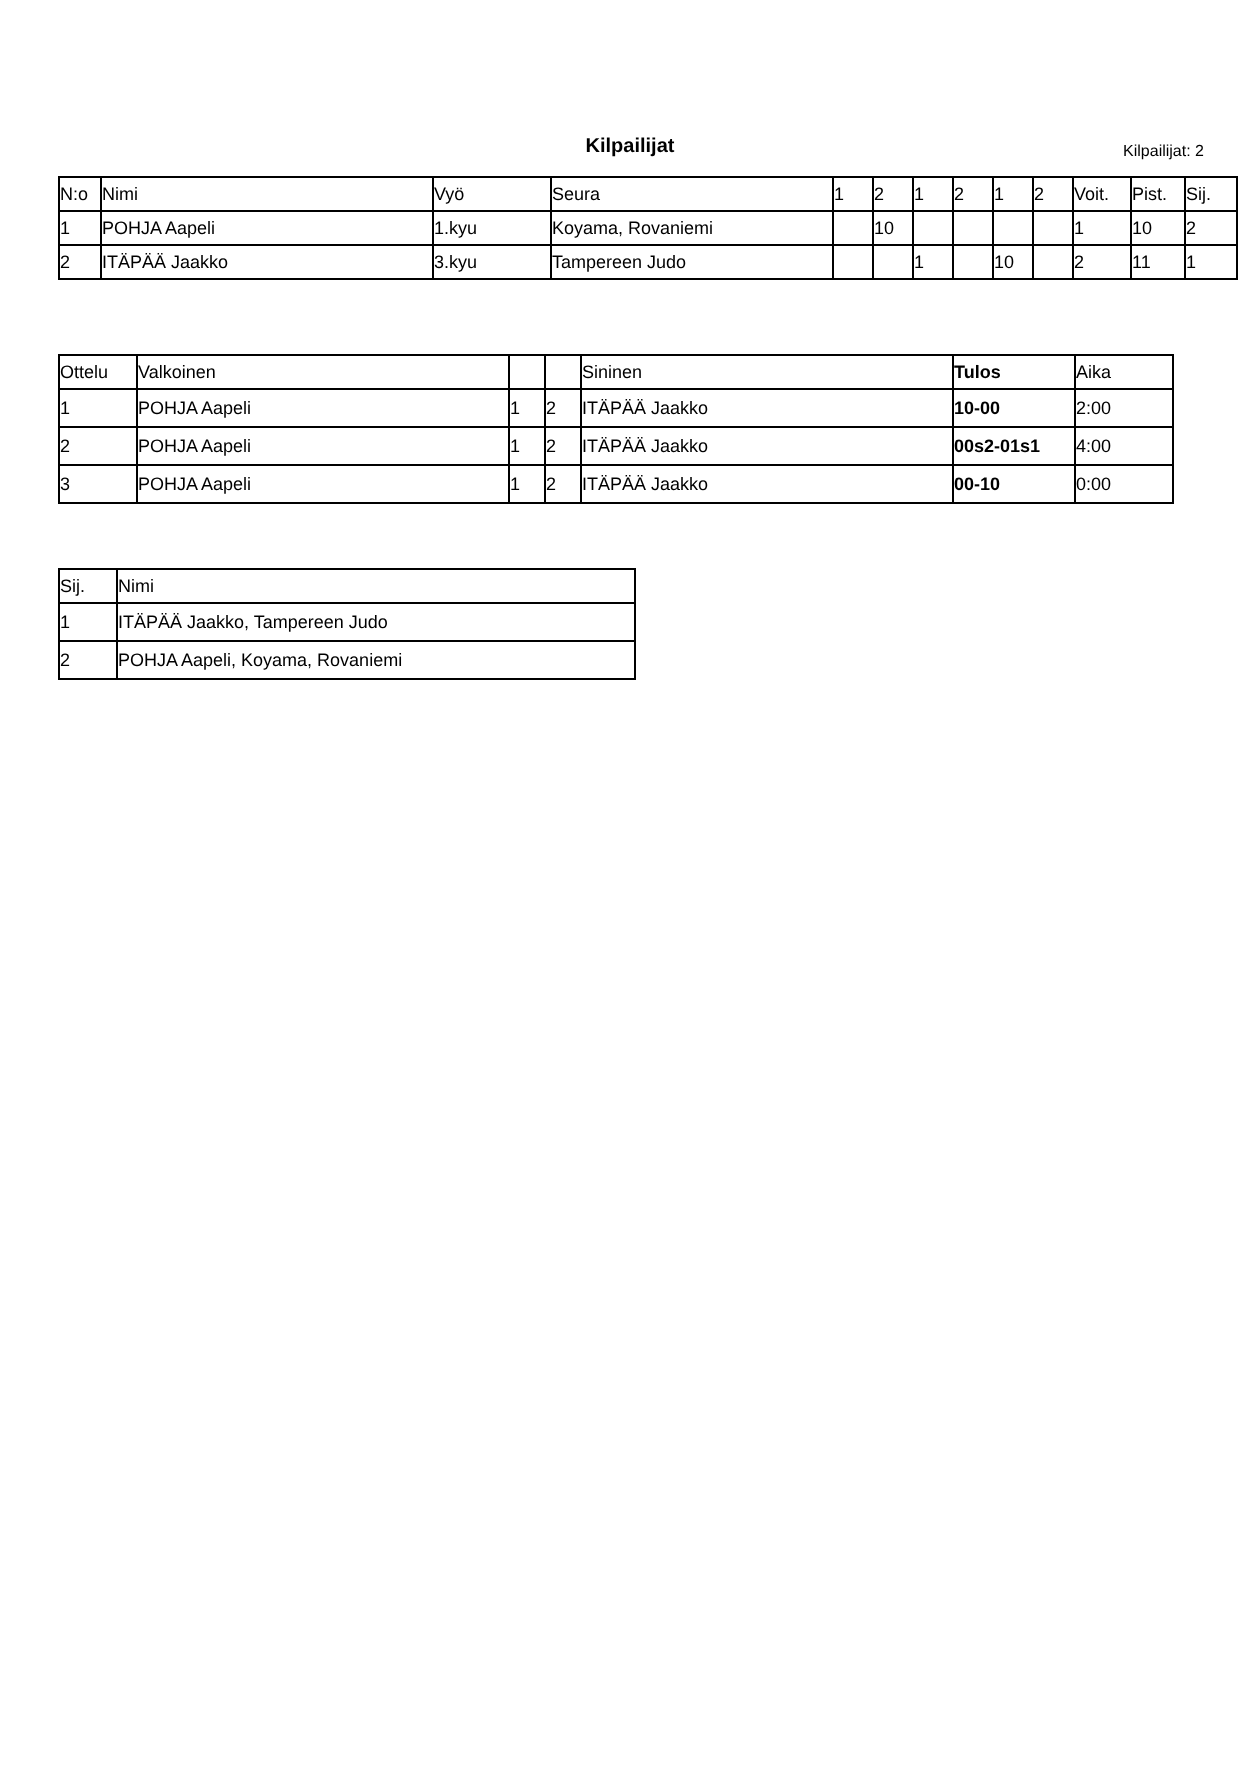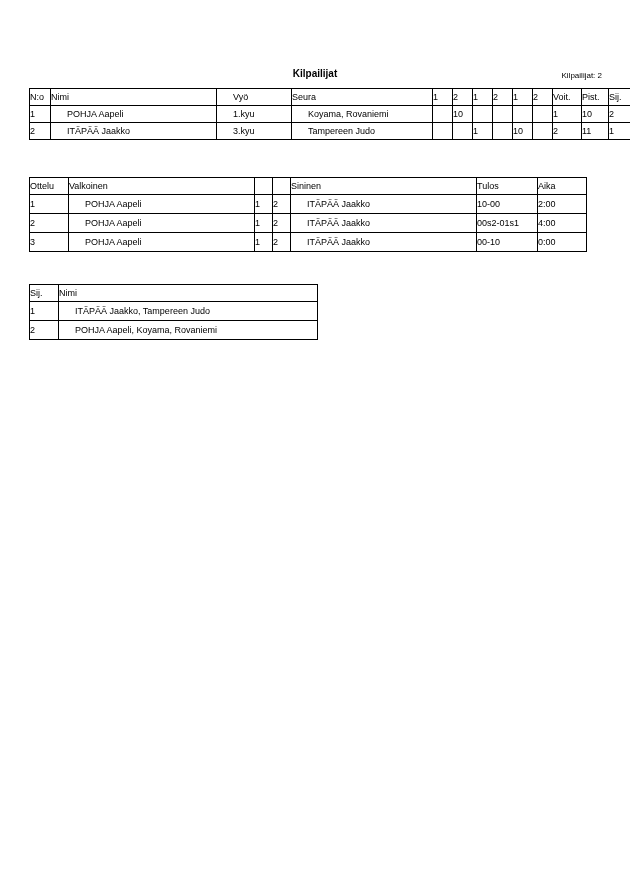--- a/index.html
+++ b/index.html
@@ -62,21 +62,21 @@
     vertical-align: middle;
     overflow: hidden;
     white-space: nowrap;
   }
   th {
     font-weight: bold;
     text-align: center;
     font-size: 9px;
   }
   .c { text-align: left; }
-  .l { text-align: left; padding-left: 16px; }
+  .l { text-align: left; padding-left: 0; }
 
   
   .tbl-competitors {
     position: absolute;
     top: 88px;
     left: 29px;
     width: 572px;
   }
   .tbl-competitors .col-no    { width: 20px; }
   .tbl-competitors .col-name  { width: 165px; }
@@ -97,21 +97,21 @@
     position: absolute;
     top: 177px;
     left: 29px;
     width: 532px;
   }
   .tbl-matches .col-ottelu { width: 38px; }
   .tbl-matches .col-white  { width: 185px; }
   .tbl-matches .col-p1     { width: 17px; }
   .tbl-matches .col-p2     { width: 17px; }
   .tbl-matches .col-blue   { width: 185px; }
-  .tbl-matches .col-tulos  { width: 60px; }
+  .tbl-matches .col-tulos  { width: 60px; font-weight: bold; }
   .tbl-matches .col-aika   { width: 48px; }
   .tbl-matches tr td { height: 18px; }
 
   
   .results-title {
     top: 265px;
     left: 29px;
     width: 288px;
   }
   .tbl-results {

